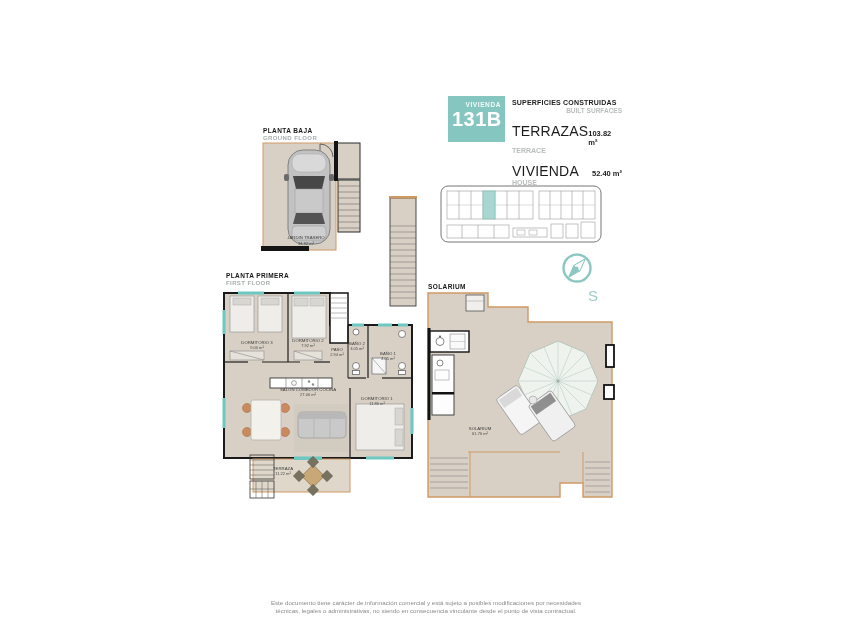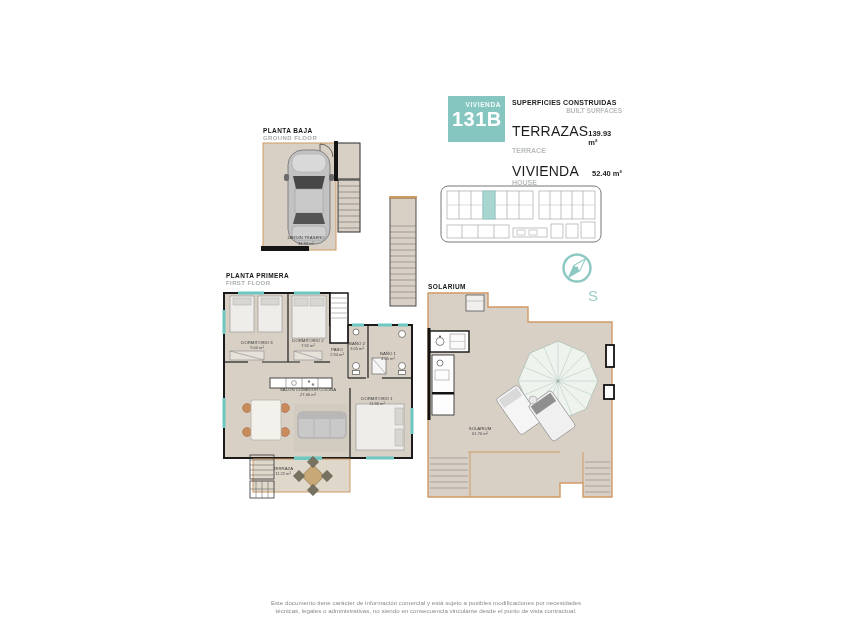--- a/index.html
+++ b/index.html
@@ -44,21 +44,21 @@
     <div class="unit-kicker">VIVIENDA</div>
     <div class="unit-number">131B</div>
   </div>
 
   <div class="abs surfaces">
     <div class="s-title">SUPERFICIES CONSTRUIDAS</div>
     <div class="s-title-en">BUILT SURFACES</div>
     <div class="s-row">
       <div class="s-line">
         <span class="s-label">TERRAZAS</span>
-        <span class="s-value">139.93 m²</span>
+        <span class="s-value">103.82 m²</span>
       </div>
       <div class="s-label-en">TERRACE</div>
     </div>
     <div class="s-row">
       <div class="s-line">
         <span class="s-label">VIVIENDA</span>
         <span class="s-value">52.40 m²</span>
       </div>
       <div class="s-label-en">HOUSE</div>
     </div>

